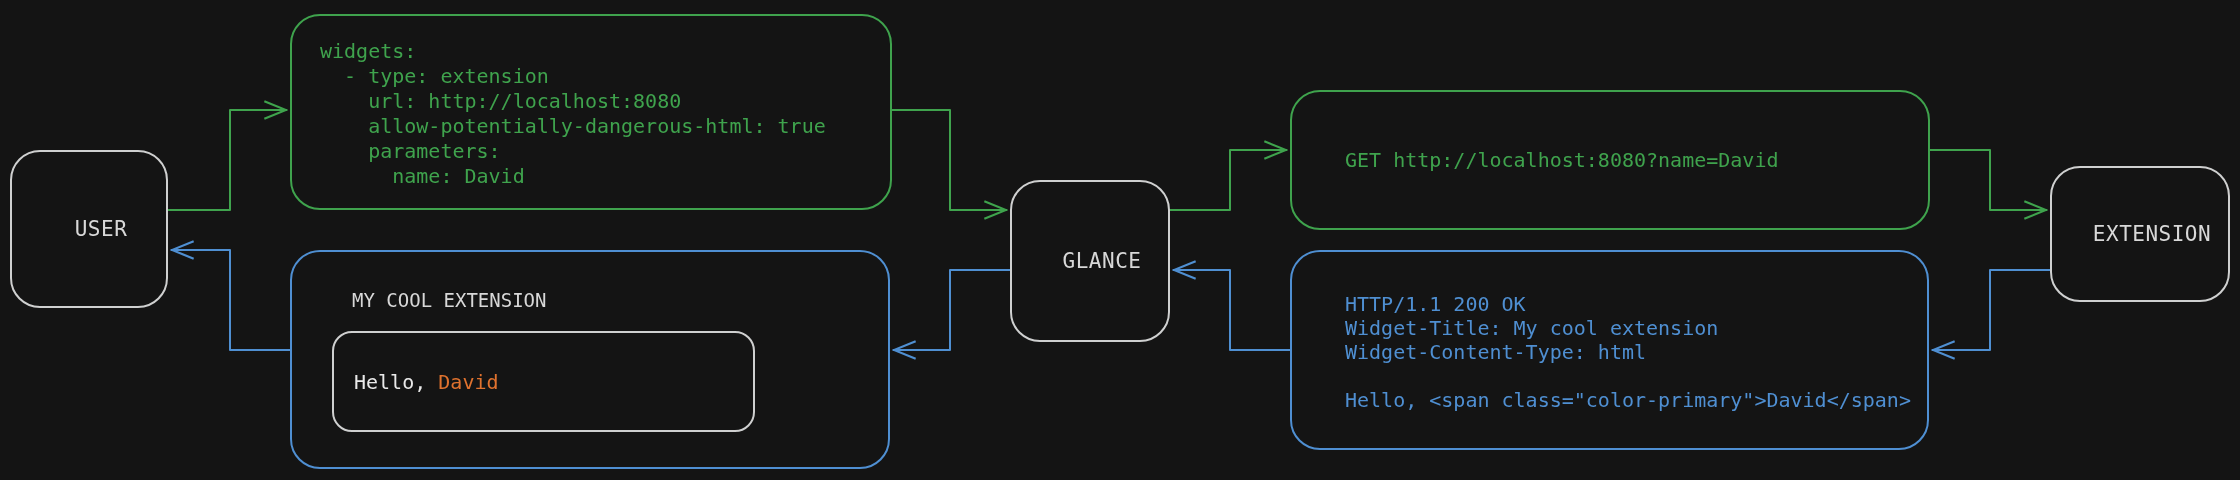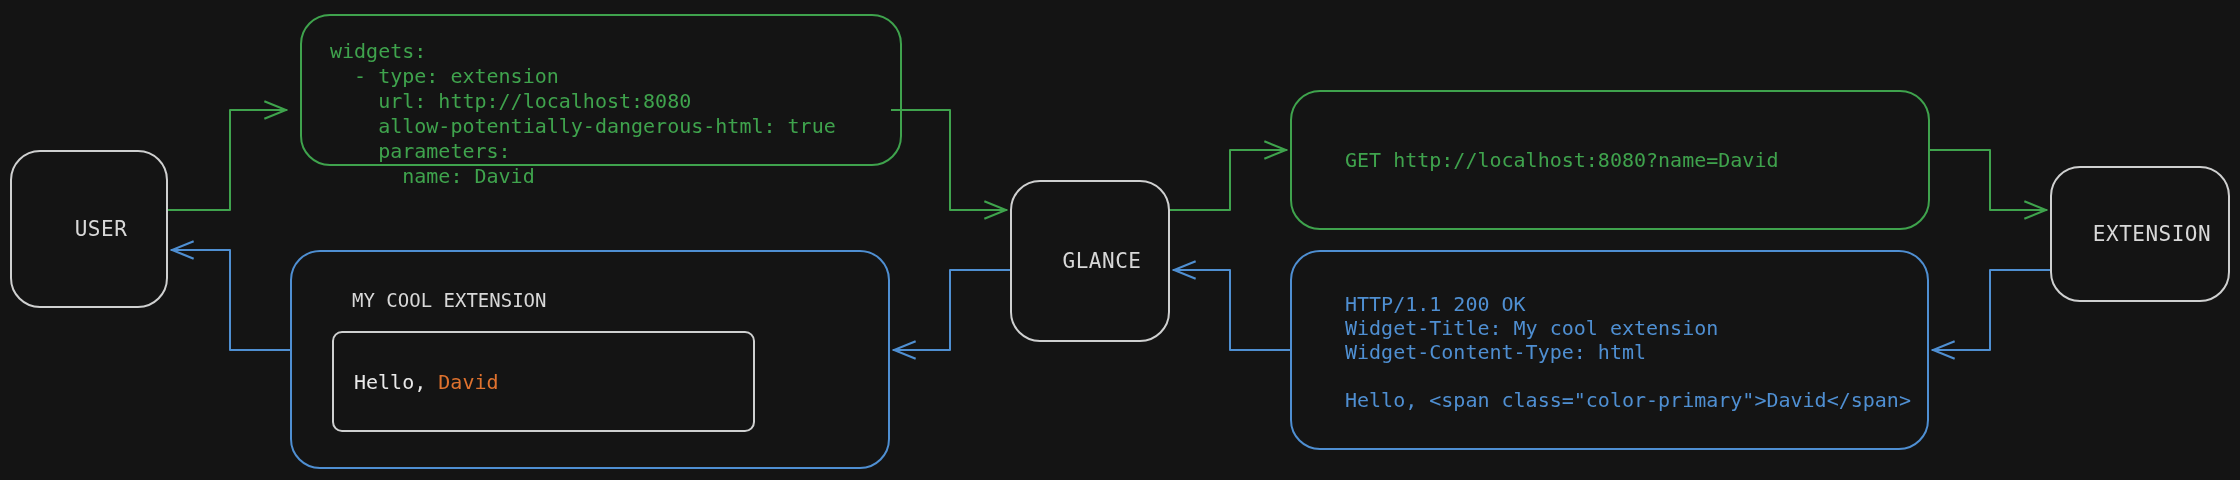--- a/index.html
+++ b/index.html
@@ -23,31 +23,31 @@
   .code{
     position:absolute; white-space:pre; margin:0;
     font-family:inherit; font-size:20px;
   }
   #config-code{left:28px; top:23px; line-height:25px; color:var(--green);}
   #request-text{left:53px; top:0; height:100%; display:flex; align-items:center; color:var(--green);}
   #response-code{left:53px; top:40px; line-height:24px; color:var(--blue);}
   #node-user   {left:10px;   top:150px; width:158px; height:158px;}
   #node-glance {left:1010px; top:148px; width:160px; height:162px;margin-top:32px;}
   #node-ext    {left:2050px; top:166px; width:180px; height:136px;}
-  #config-box  {left:300px;  top:14px;  width:602px; height:152px;}
+  #config-box  {left:290px;  top:14px;  width:602px; height:196px;}
   #request-box {left:1290px; top:90px;  width:640px; height:140px;}
   #response-box{left:1290px; top:250px; width:639px; height:200px;}
   #widget-box  {left:290px;  top:250px; width:600px; height:219px;}
   #widget-title{
     position:absolute; left:60px; top:37px;
     color:var(--fg); font-size:19px; white-space:pre;
   }
   #hello-box{
     position:absolute; left:40px; top:79px; width:423px; height:101px;
-    border:2px solid #cfd0d0; border-radius:10px; box-sizing:border-box;
+    border:2px solid #cfd0d0; border-radius:20px; box-sizing:border-box;
     display:flex; align-items:center; padding-left:20px;
     font-size:20px; white-space:pre; color:#e9e9e9;
   }
   #hello-name{color:var(--orange);}
   #connectors{position:absolute; left:0; top:0; width:2240px; height:480px;}
   .wire{fill:none; stroke-width:2px; stroke-linejoin:round; stroke-linecap:square;}
   .wire.g{stroke:var(--green);}
   .wire.b{stroke:var(--blue);}
 </style>
 </head>

